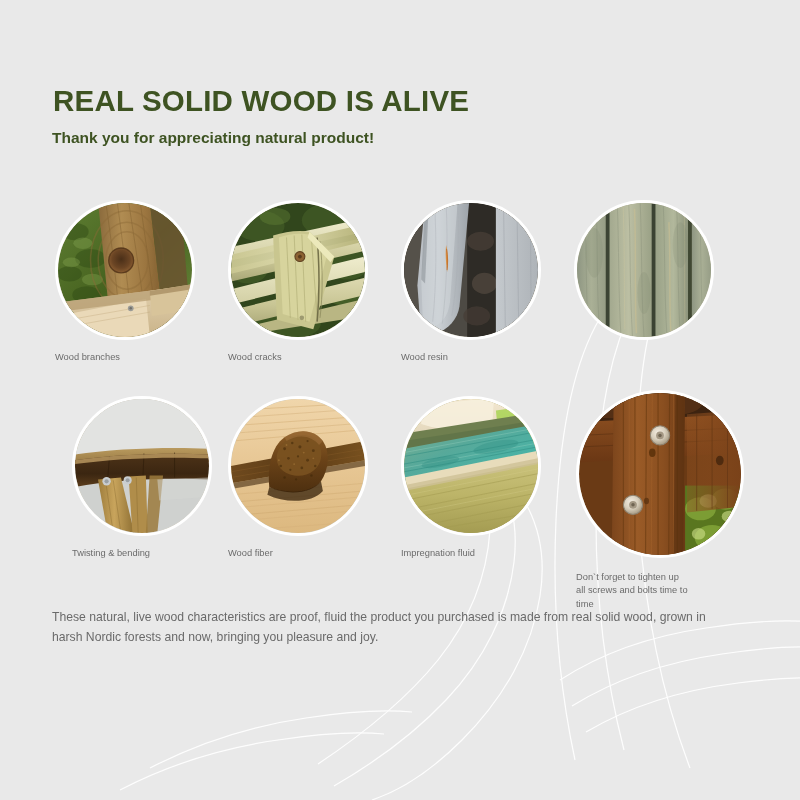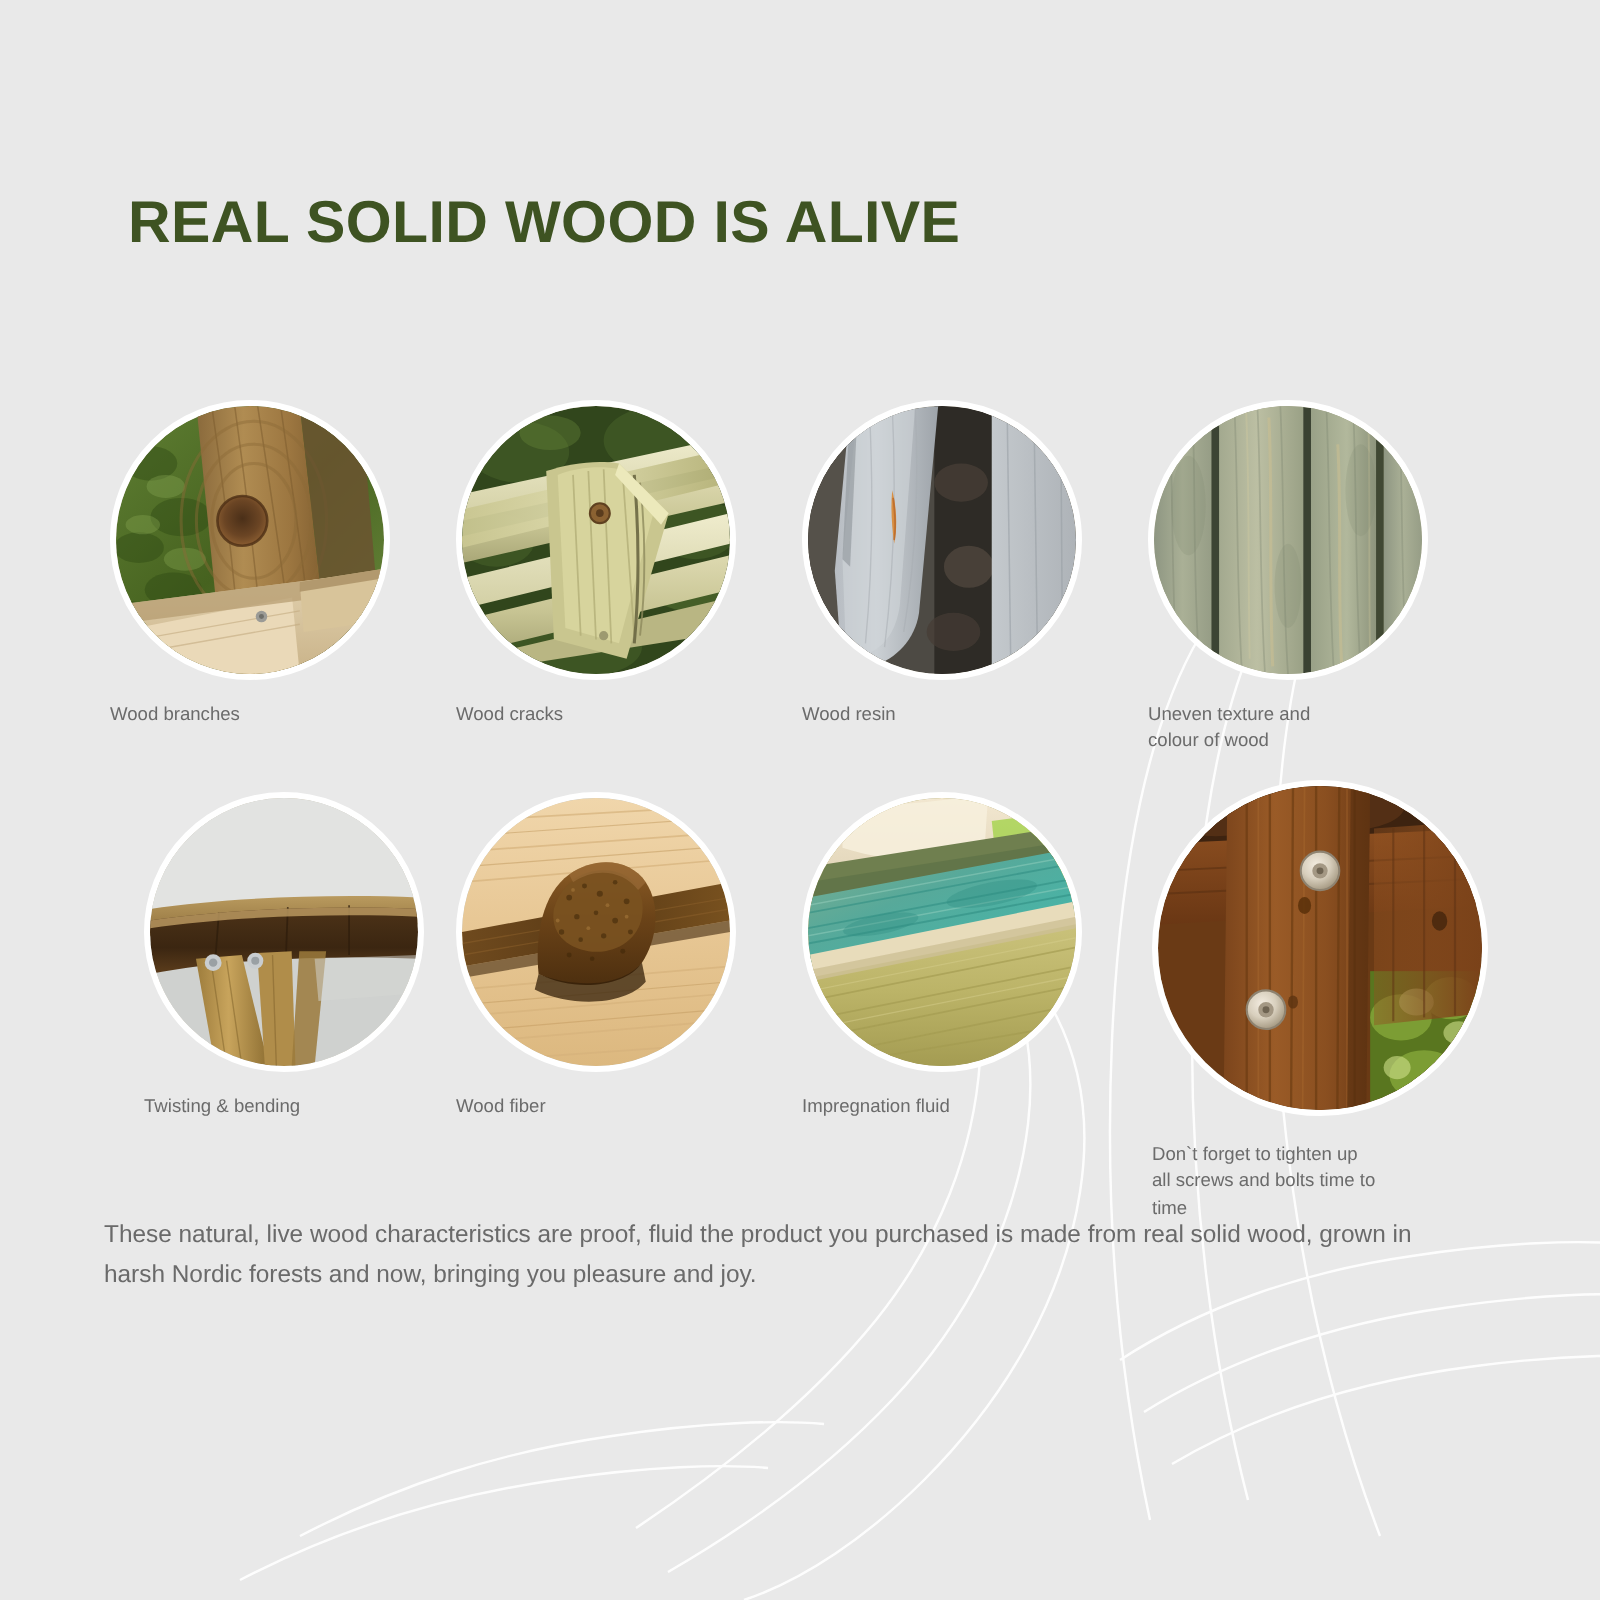--- a/index.html
+++ b/index.html
@@ -38,21 +38,21 @@
     position: absolute;
     left: 52px;
     top: 84px;
     z-index: 3;
   }
   .title {
     font-size: 29.5px;
     font-weight: 700;
     letter-spacing: 0.2px;
     color: #3e5322;
-    margin: 12px;
+    margin: 1px;
     line-height: 1.1;
     white-space: nowrap;
   }
   .subtitle {
     font-size: 15.5px;
     font-weight: 700;
     color: #3e5322;
     margin: 12px 0 0 0;
     line-height: 1.2;
     white-space: nowrap;
@@ -135,20 +135,21 @@
       <path d="M560,680 C600,654 650,636 706,628 C752,621 790,620 812,622"></path>
       <path d="M572,706 C614,680 666,662 722,654 C768,647 806,646 828,648"></path>
       <path d="M586,732 C630,706 682,690 738,683 C784,677 820,677 842,679"></path>
       <path d="M150,768 C200,742 250,726 306,718 C352,711 390,710 412,712"></path>
       <path d="M120,790 C170,764 222,748 278,740 C324,733 362,732 384,734"></path>
     </g>
   </svg>
 
   <div class="header">
     <h1 class="title">REAL SOLID WOOD IS ALIVE</h1>
+    <p class="subtitle">Thank you for appreciating natural product!</p>
   </div>
 
   <div class="grid">
 
     <div class="cell" style="left:55px; top:200px;">
       <div class="circle">
         <div class="photo">
           <svg viewBox="0 0 140 140" preserveAspectRatio="xMidYMid slice" xmlns="http://www.w3.org/2000/svg">
             <defs>
               <linearGradient id="g-grass" x1="0" y1="0" x2="1" y2="1">
@@ -381,24 +382,20 @@
               <path d="M48,0 C50,38 49,88 50,132"></path>
               <path d="M112,8 C113,48 112,96 113,138"></path>
             </g>
             <g opacity="0.2" fill="#7e8670">
               <ellipse cx="18" cy="52" rx="9" ry="26"></ellipse>
               <ellipse cx="70" cy="94" rx="7" ry="22"></ellipse>
               <ellipse cx="108" cy="44" rx="8" ry="24"></ellipse>
             </g>
           </svg>
         </div>
-      </div>
-      <div class="caption">
-        <span>Uneven texture and</span><br>
-        <span>colour of wood</span>
       </div>
     </div>
 
     <div class="cell" style="left:72px; top:396px;">
       <div class="circle">
         <div class="photo">
           <svg viewBox="0 0 140 140" preserveAspectRatio="xMidYMid slice" xmlns="http://www.w3.org/2000/svg">
             <defs>
               <linearGradient id="g-top5" x1="0" y1="0" x2="0" y2="1">
                 <stop offset="0%" stop-color="#b99a5e"></stop>

